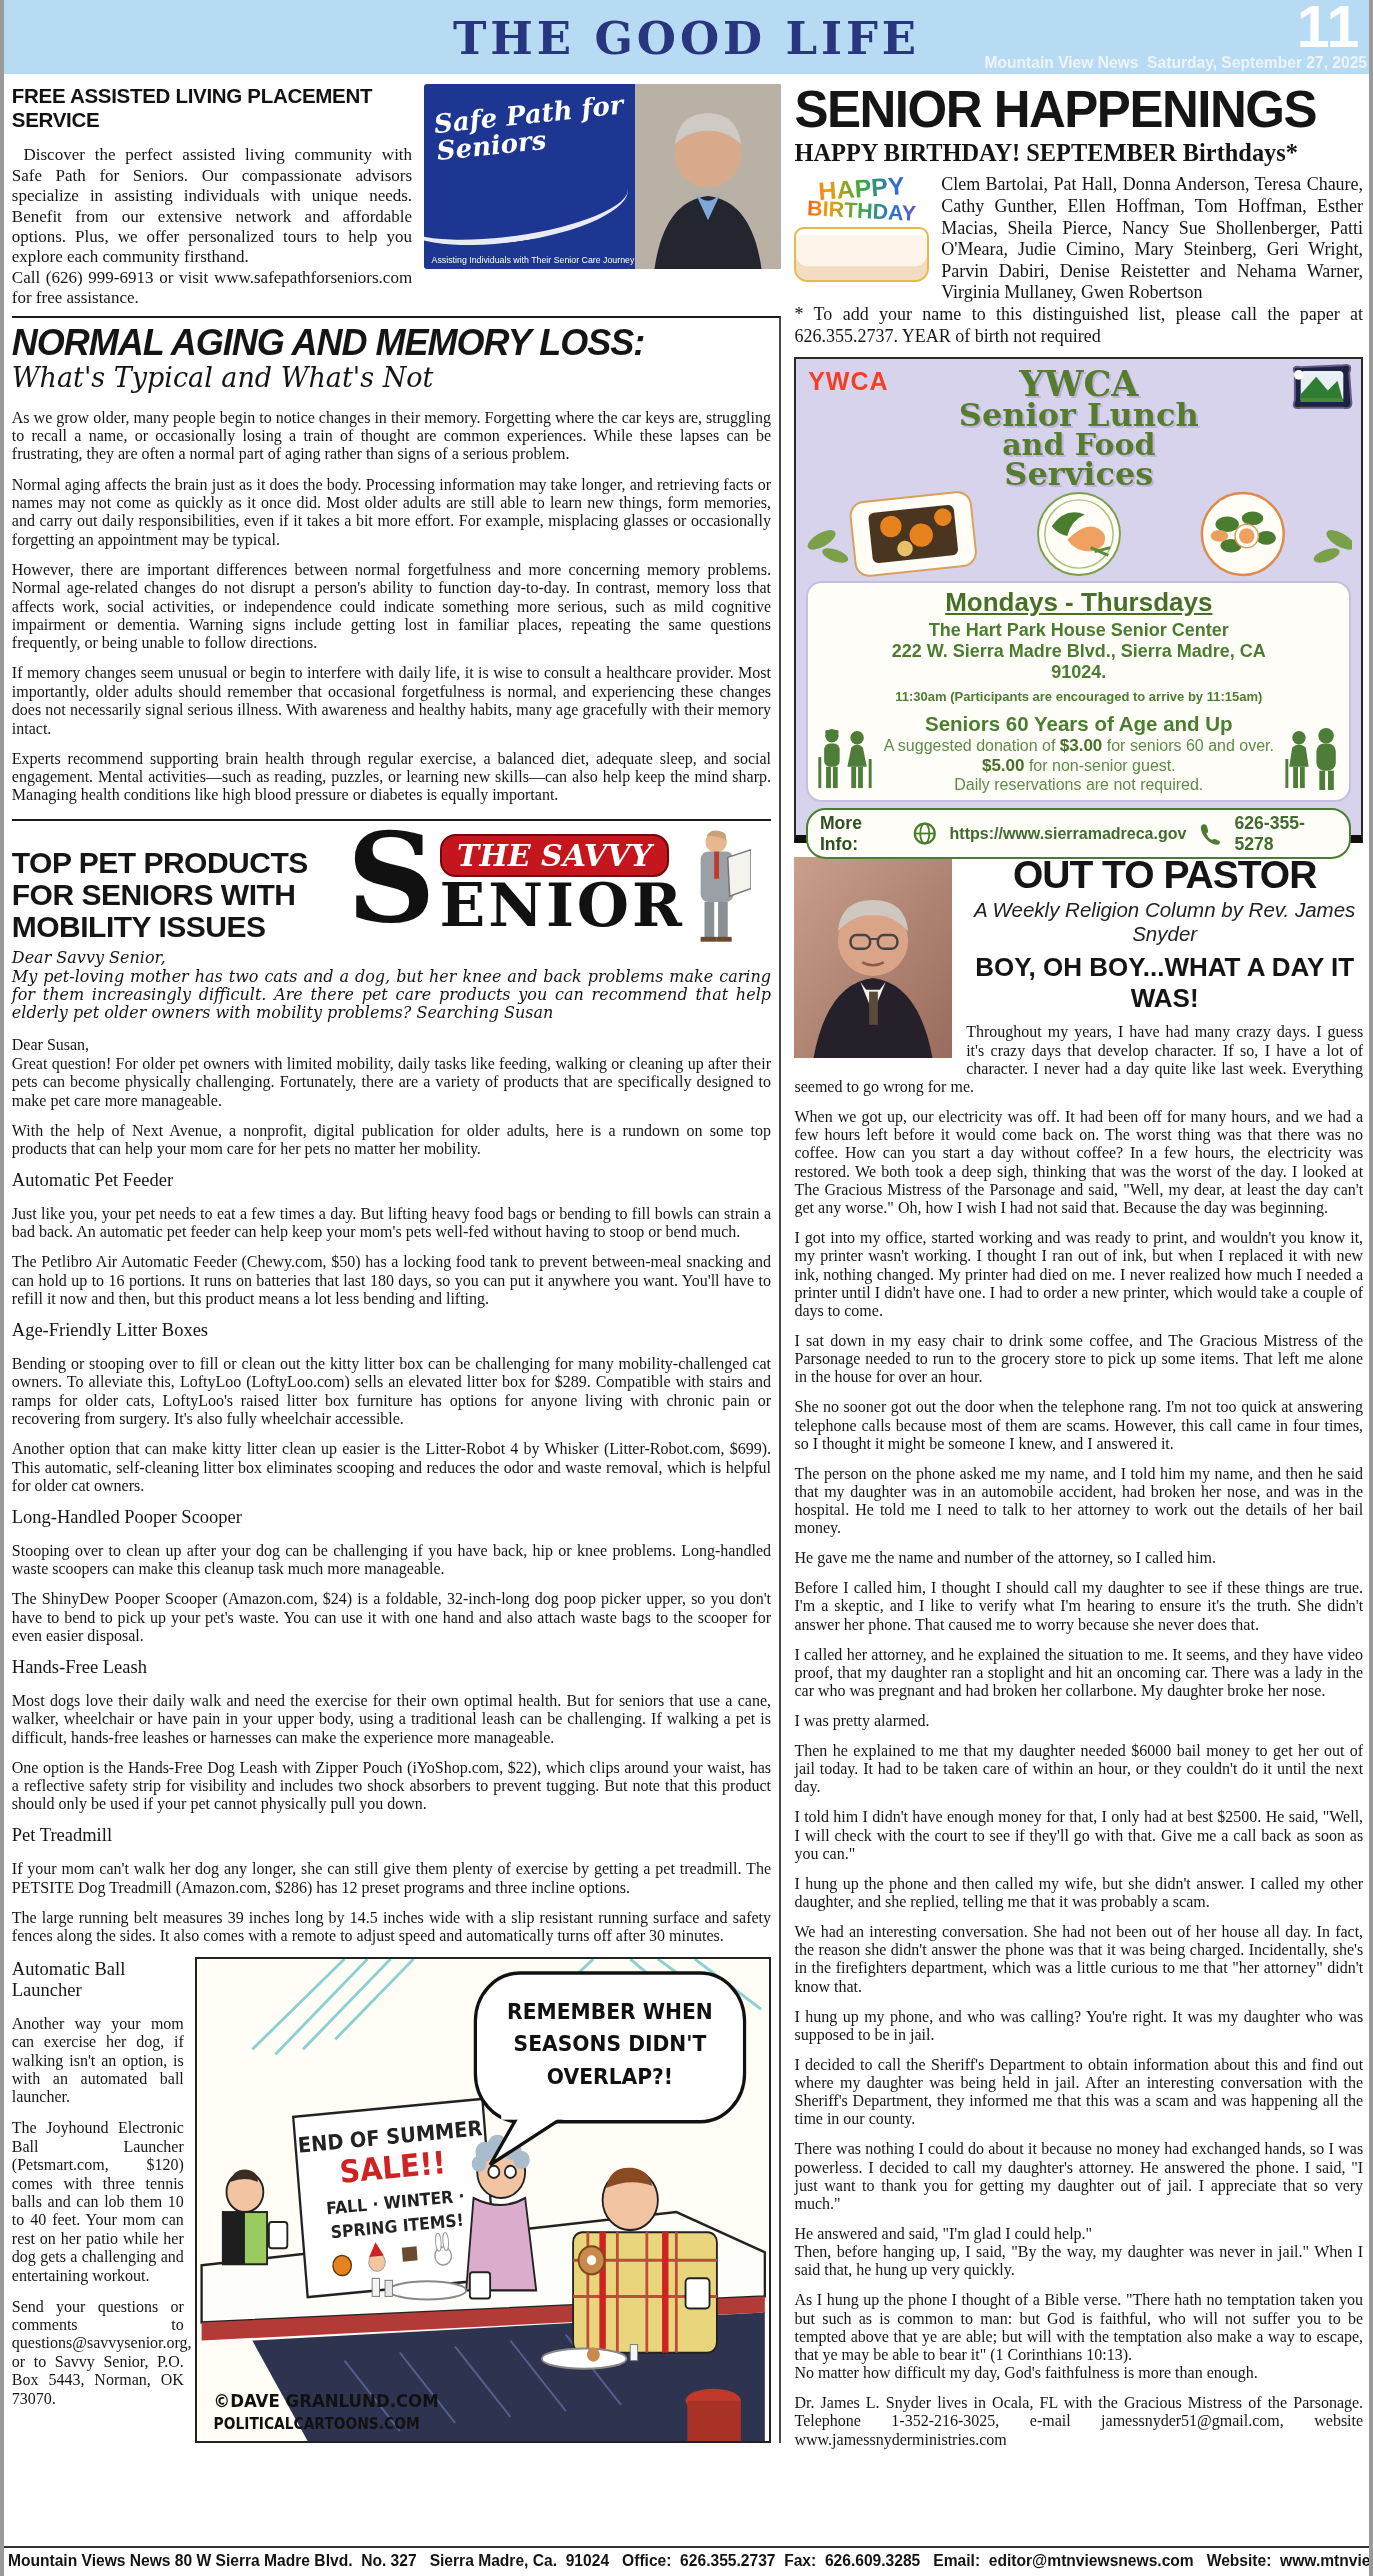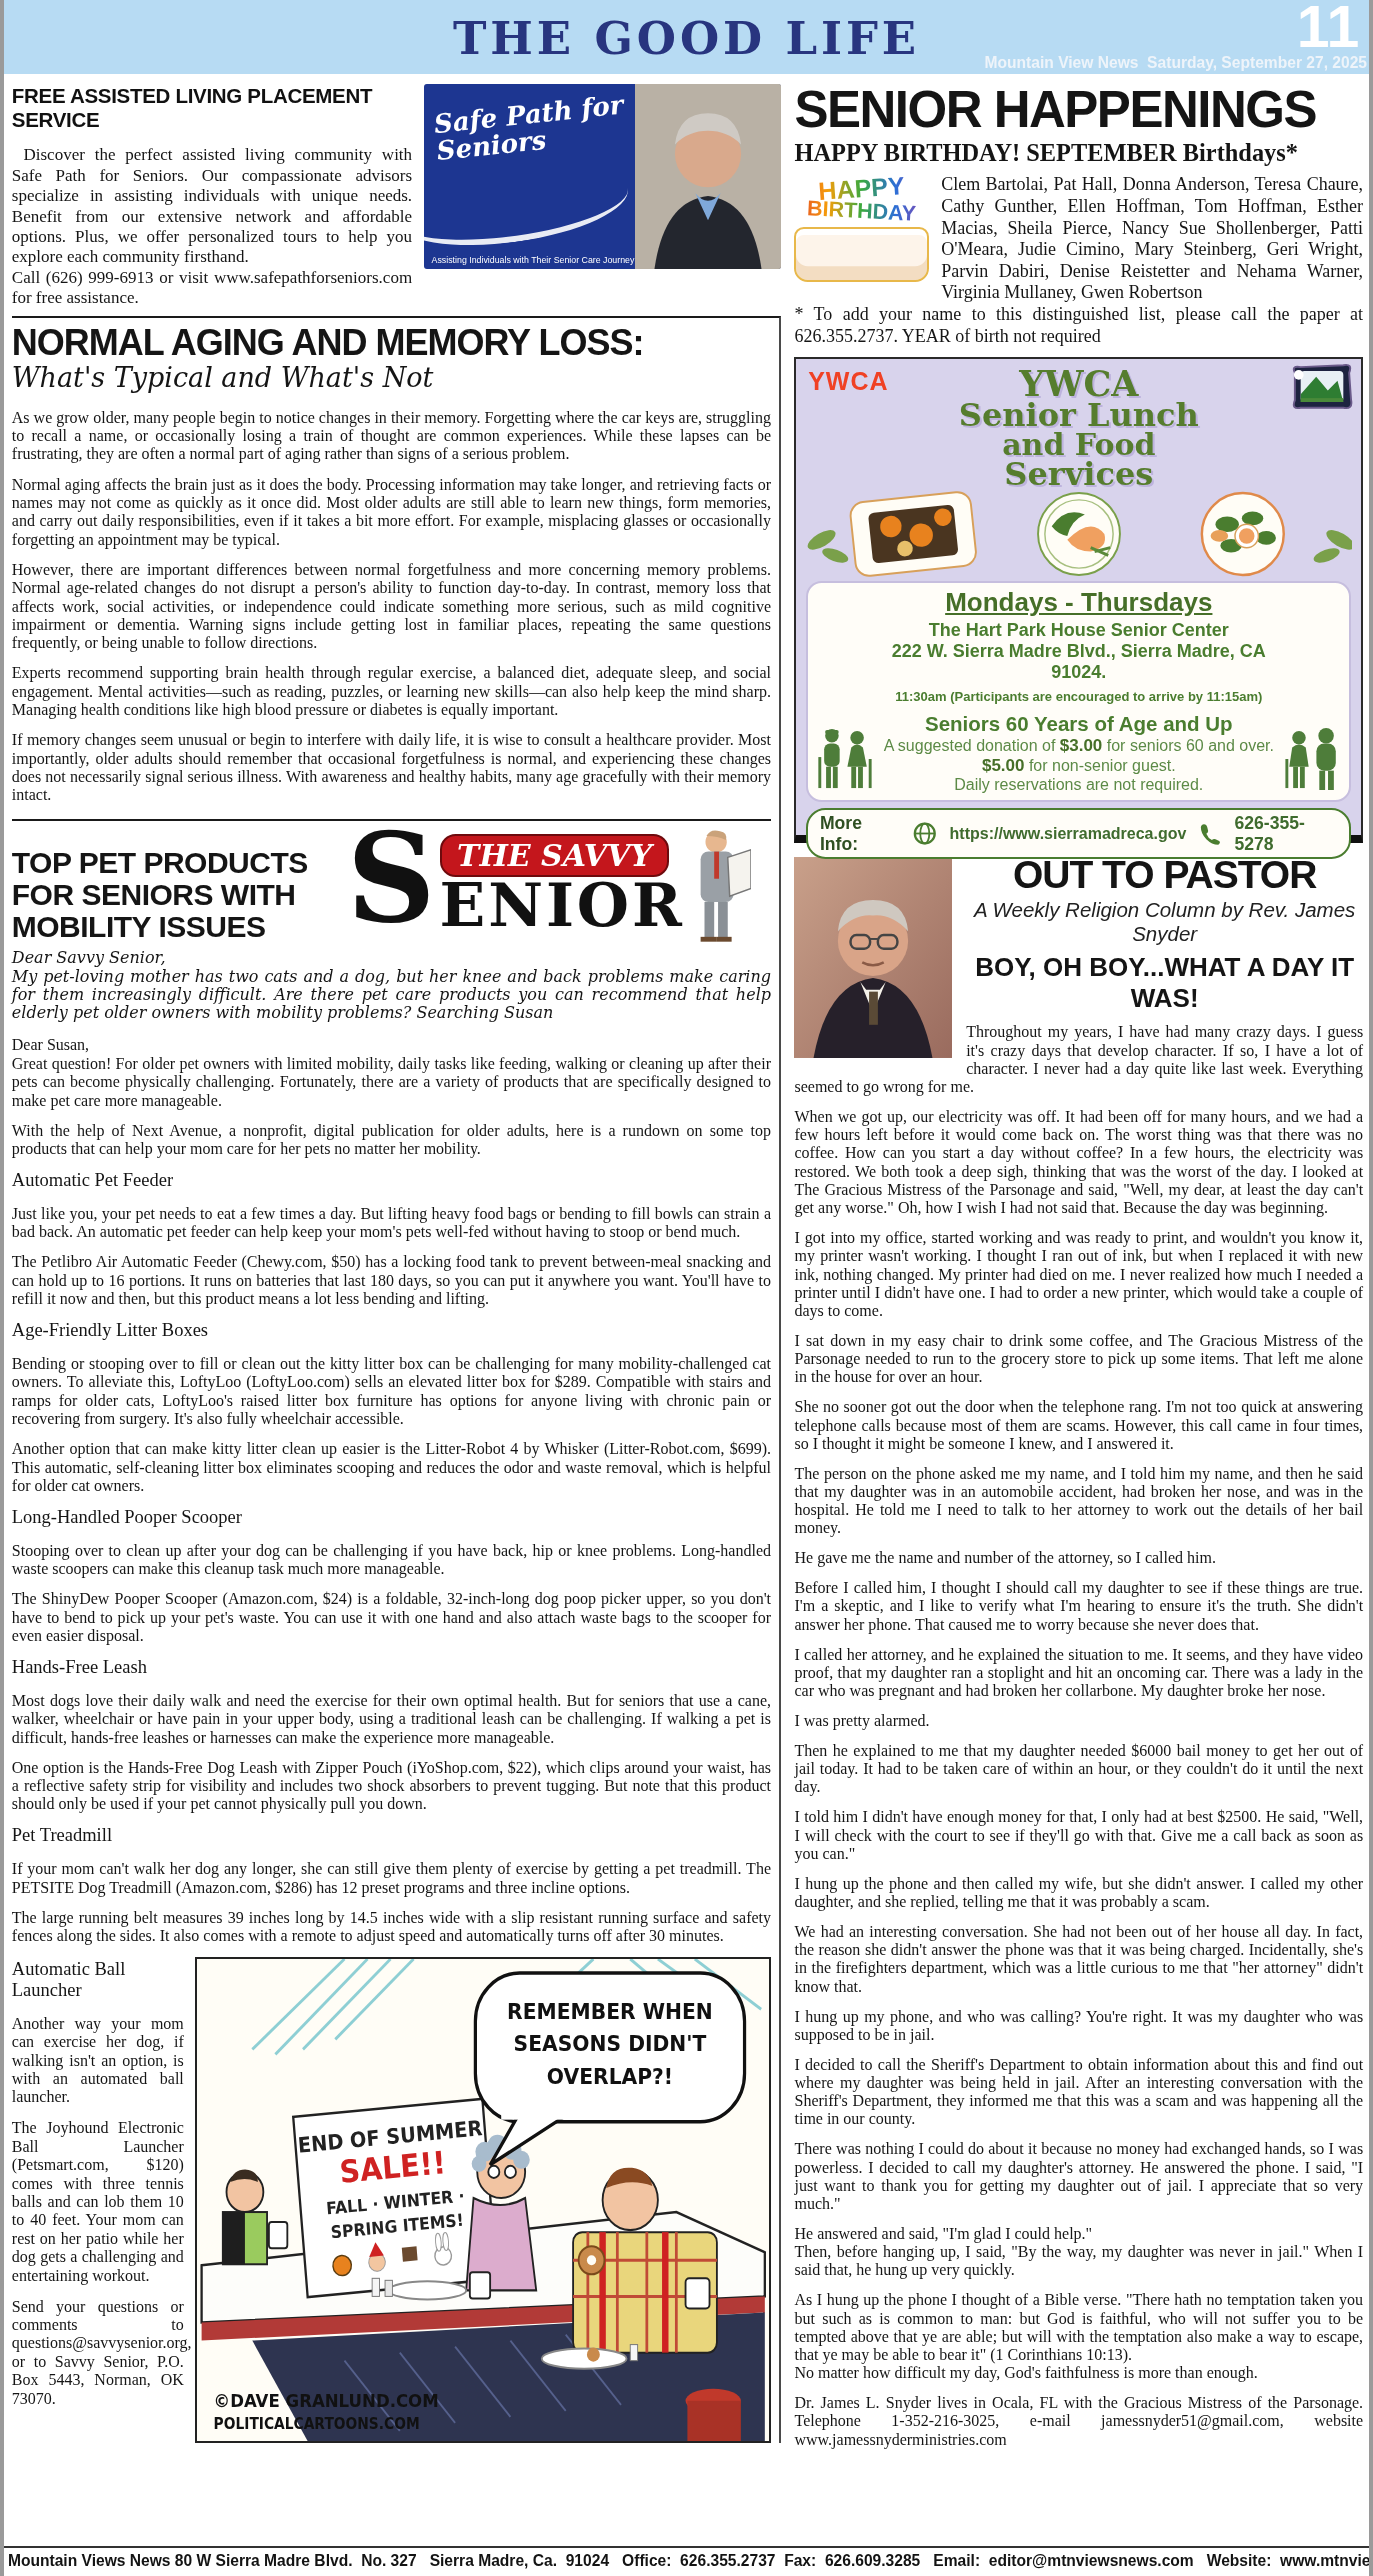--- a/index.html
+++ b/index.html
@@ -30,21 +30,21 @@
   .sp-script{font-family:"DejaVu Serif",serif;font-style:italic;font-weight:bold;color:#fff;
         font-size:26px;line-height:1.05;transform:rotate(-6deg);margin-top:7.8px;}
   .sp-swoosh{position:absolute;left:-29px;bottom:27px;width:234px;height:68px;
         border-bottom:6.8px solid #ffffff;border-radius:50%;transform:rotate(-8deg);opacity:.9;}
   .sp-tag{position:absolute;left:7.8px;bottom:3.9px;color:#fff;font-family:"Liberation Sans",sans-serif;
         font-size:8.8px;}
   .sp-photo{width:146px;flex:none;background:linear-gradient(160deg,#c9c2b8,#9f9488);}
   
   .left-ruled{border-top:2.9px solid #1a1a1a;border-right:2px solid #4a4a4a;margin-top:7.8px;padding-right:7.8px;}
   .memory{padding:3.9px 0 2px;}
-  .memory h2{font-family:"Liberation Sans",sans-serif;font-size:36px;margin:2px 0 0;letter-spacing:-1px;line-height:1.05;}
+  .memory h2{font-family:"Liberation Sans",sans-serif;font-size:36px;margin:2px 0 0;letter-spacing:-1px;line-height:1.05;font-style:italic;}
   .memory .sub{font-family:"DejaVu Serif",serif;font-style:italic;font-size:27px;margin:0 0 15.6px;}
   .memory p, .savvy p{font-size:16px;line-height:1.15;text-align:justify;margin:0 0 11.7px;}
   
   .savvy{border-top:2.9px solid #1a1a1a;padding-top:7.8px;}
   .savvy-head{display:flex;gap:7px;align-items:flex-end;margin-bottom:5.9px;}
   .savvy-head h2{font-family:"Liberation Sans",sans-serif;font-size:30px;line-height:1.07;margin:3.9px 0 0;
         width:328px;letter-spacing:-0.5px;}
   .slogo{display:flex;align-items:flex-start;gap:3.9px;flex:1;}
   .slogo-s{font-family:"DejaVu Serif",serif;font-weight:bold;font-size:123px;line-height:.82;color:#111;}
   .slogo-right{margin-top:5.9px;}
@@ -160,22 +160,22 @@
       </section>
 
       <div class="left-ruled">
 
         <section class="memory">
           <h2>NORMAL AGING AND MEMORY LOSS:</h2>
           <div class="sub">What's Typical and What's Not</div>
           <p>As we grow older, many people begin to notice changes in their memory. Forgetting where the car keys are, struggling to recall a name, or occasionally losing a train of thought are common experiences. While these lapses can be frustrating, they are often a normal part of aging rather than signs of a serious problem.</p>
           <p>Normal aging affects the brain just as it does the body. Processing information may take longer, and retrieving facts or names may not come as quickly as it once did. Most older adults are still able to learn new things, form memories, and carry out daily responsibilities, even if it takes a bit more effort. For example, misplacing glasses or occasionally forgetting an appointment may be typical.</p>
           <p>However, there are important differences between normal forgetfulness and more concerning memory problems. Normal age-related changes do not disrupt a person's ability to function day-to-day. In contrast, memory loss that affects work, social activities, or independence could indicate something more serious, such as mild cognitive impairment or dementia. Warning signs include getting lost in familiar places, repeating the same questions frequently, or being unable to follow directions.</p>
+          <p>If memory changes seem unusual or begin to interfere with daily life, it is wise to consult a healthcare provider. Most importantly, older adults should remember that occasional forgetfulness is normal, and experiencing these changes does not necessarily signal serious illness. With awareness and healthy habits, many age gracefully with their memory intact.</p>
           <p>Experts recommend supporting brain health through regular exercise, a balanced diet, adequate sleep, and social engagement. Mental activities—such as reading, puzzles, or learning new skills—can also help keep the mind sharp. Managing health conditions like high blood pressure or diabetes is equally important.</p>
-          <p>If memory changes seem unusual or begin to interfere with daily life, it is wise to consult a healthcare provider. Most importantly, older adults should remember that occasional forgetfulness is normal, and experiencing these changes does not necessarily signal serious illness. With awareness and healthy habits, many age gracefully with their memory intact.</p>
         </section>
 
         <section class="savvy">
           <div class="savvy-head">
             <h2>TOP PET PRODUCTS FOR SENIORS WITH MOBILITY ISSUES</h2>
             <div class="slogo">
               <span class="slogo-s">S</span>
               <div class="slogo-right">
                 <div class="slogo-badge">THE SAVVY</div>
                 <div class="slogo-enior">ENIOR</div>

